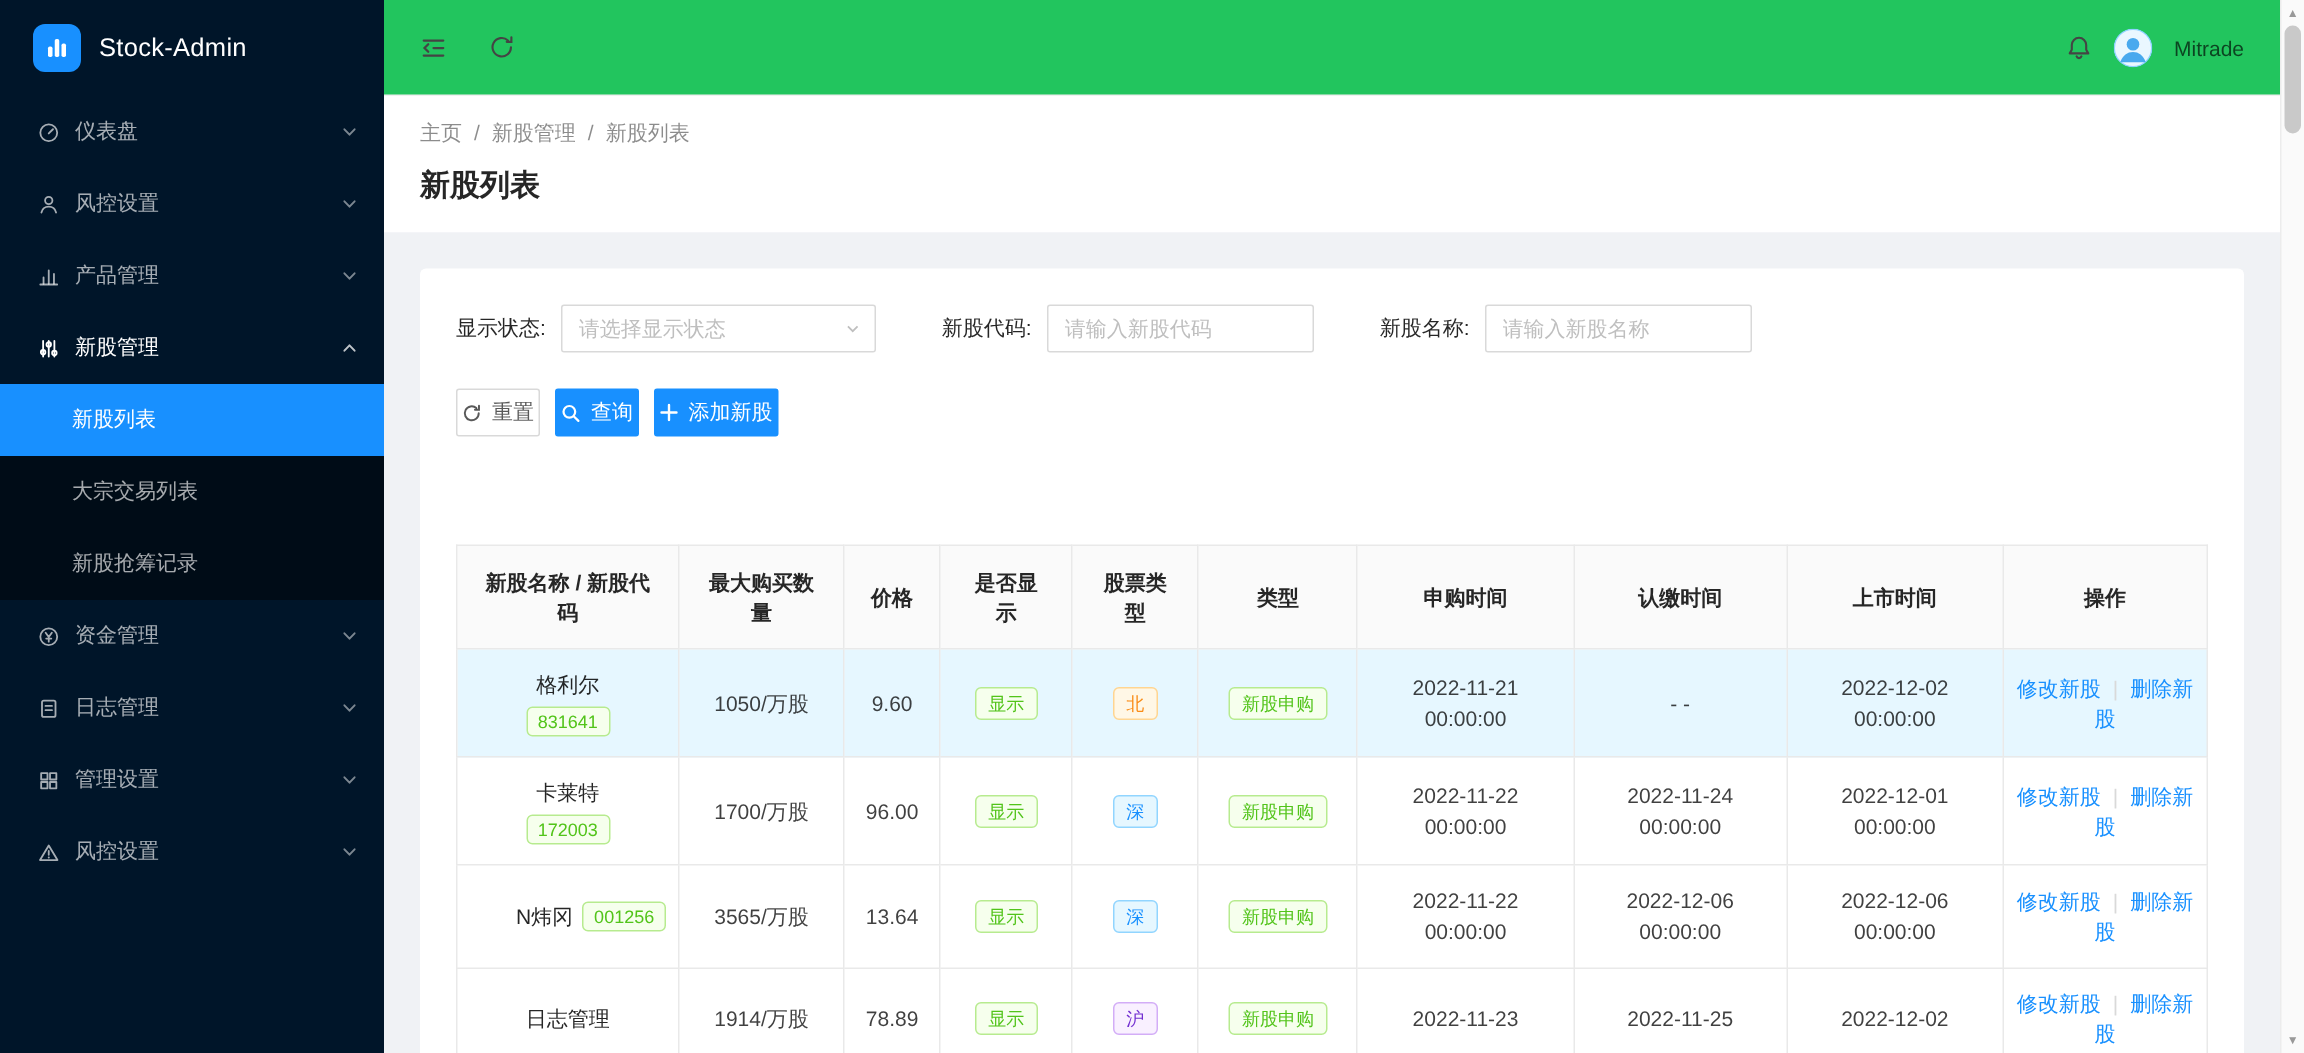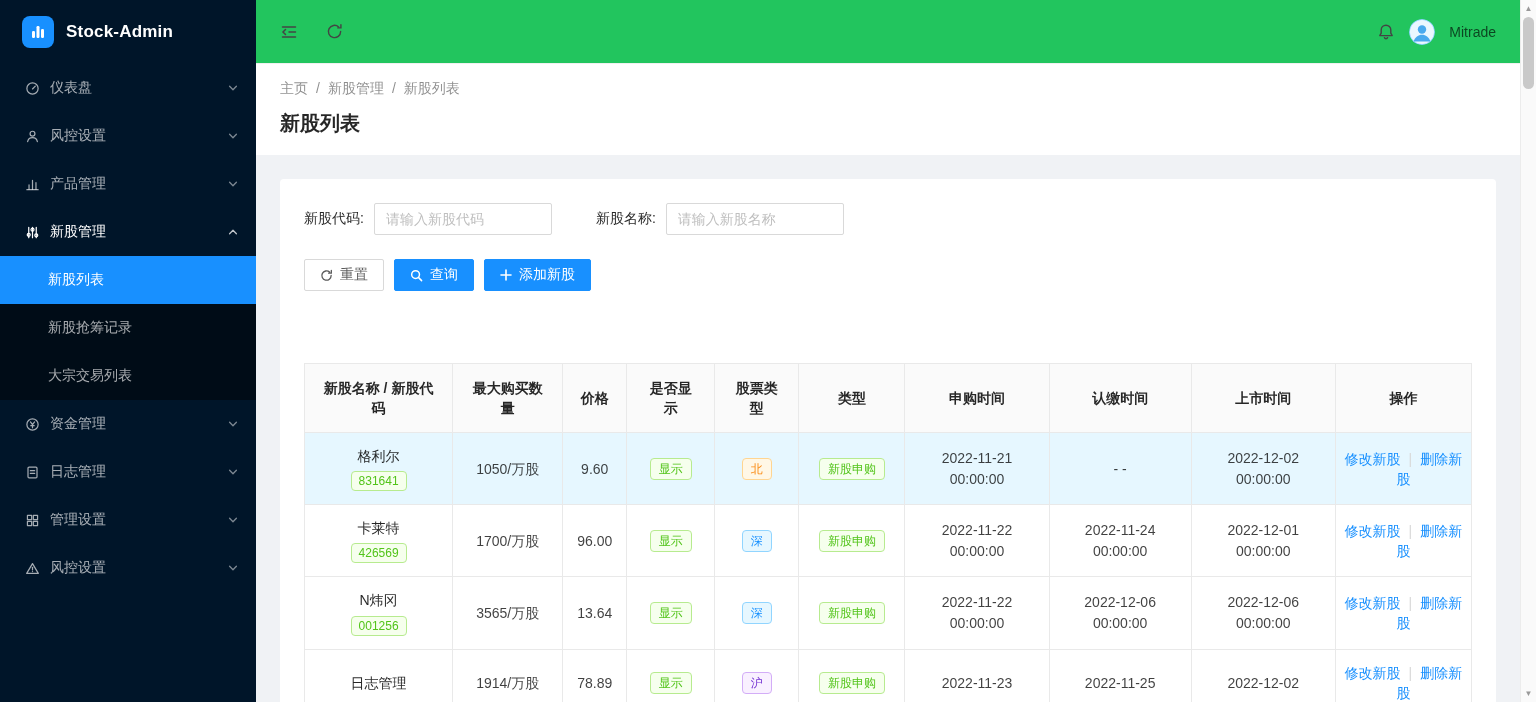--- a/index.html
+++ b/index.html
@@ -4,21 +4,21 @@
 <style>
   *{margin:0;padding:0;box-sizing:border-box}
   html,body{width:1536px;height:702px;overflow:hidden}
   body{font-family:"Liberation Sans","DejaVu Sans",sans-serif;font-size:14px;color:rgba(0,0,0,.85);background:#f0f2f5}
   .app{display:flex;width:1536px;height:702px}
 
   
   .sidebar{width:256px;min-width:256px;background:var(--sidebar-bg,#001529);color:rgba(255,255,255,.65);overflow:hidden}
   .logo-row{height:64px;display:flex;align-items:center;gap:12px;padding:0 22px;cursor:pointer}
   .logo-badge{width:32px;height:32px;min-width:32px;border-radius:8px;background:var(--accent,#1890ff);display:flex;align-items:center;justify-content:center}
-  .logo-title{color:#fff;font-size:17px;font-weight:700;letter-spacing:.2px;white-space:nowrap}
+  .logo-title{color:#fff;font-size:17px;font-weight:400;letter-spacing:.2px;white-space:nowrap}
   .menu-item{height:48px;display:flex;align-items:center;padding:0 18px 0 24px;cursor:pointer}
   .mi-icon{width:16px;height:16px;margin-right:10px;display:inline-flex;align-items:center;justify-content:center}
   .mi-label{flex:1}
   .mi-chev{display:inline-flex;opacity:.75}
   .mi-chev.up{transform:rotate(180deg)}
   .menu-item.trail{color:#fff}
   .submenu{background:var(--submenu-bg,#000c17)}
   .submenu-item{height:48px;display:flex;align-items:center;padding-left:48px;cursor:pointer}
   .submenu-item.active{background:var(--accent,#1890ff);color:#fff}
 
@@ -43,34 +43,34 @@
   .filter-group{display:flex;align-items:center;gap:10px}
   .filter-label{color:rgba(0,0,0,.85)}
   .control{height:32px;border:1px solid #d9d9d9;border-radius:2px;padding:0 11px;font-size:14px;font-family:inherit;color:rgba(0,0,0,.85);outline:none;background:#fff}
   .control::placeholder{color:#bfbfbf}
   .select-wrap{position:relative;display:inline-flex}
   .select-wrap .control{width:210px;padding-right:28px;cursor:pointer}
   .select-chev{position:absolute;right:10px;top:50%;transform:translateY(-50%);color:#bfbfbf;display:inline-flex;pointer-events:none}
   .text-input{width:178px}
 
   .button-row{display:flex;align-items:center;gap:10px;margin-top:24px}
-  .btn{height:32px;display:inline-flex;align-items:center;gap:7px;padding:0 15px;border-radius:2px;font-size:14px;font-family:inherit;cursor:pointer;border:1px solid transparent}
+  .btn{height:32px;display:inline-flex;align-items:center;gap:7px;padding:0 3px;border-radius:2px;font-size:14px;font-family:inherit;cursor:pointer;border:1px solid transparent}
   .btn-default{background:#fff;border-color:#d9d9d9;color:rgba(0,0,0,.65)}
   .btn-primary{background:var(--accent,#1890ff);border-color:var(--accent,#1890ff);color:#fff}
   .btn-icon{display:inline-flex}
 
   
   .table-wrap{margin-top:72px}
   table{width:100%;border-collapse:collapse;table-layout:fixed}
   th,td{border:1px solid #e9e9e9;text-align:center;vertical-align:middle;word-break:break-all}
   th{background:#fafafa;font-weight:600;color:rgba(0,0,0,.85);padding:14px 16px;line-height:20px}
   td{padding:13px 8px;line-height:20px;color:rgba(0,0,0,.75)}
   tr.highlight td{background:var(--row-highlight,#e6f7ff)}
   .name-wrap{display:flex;flex-direction:column;align-items:center;gap:5px}
-  .name-wrap.inline{flex-direction:column;justify-content:flex-end;gap:6px}
+  .name-wrap.inline{flex-direction:row;justify-content:flex-end;gap:6px}
   .stock-name{color:rgba(0,0,0,.85)}
   .code-badge{display:inline-block;font-size:12px;line-height:18px;padding:0 7px;border-radius:4px;background:#f6ffed;border:1px solid #b7eb8f;color:var(--tag-green,#52c41a)}
   .tag{display:inline-block;font-size:12px;line-height:18px;padding:1px 8px;border-radius:4px;border:1px solid}
   .tag-green{background:#f6ffed;border-color:#b7eb8f;color:var(--tag-green,#52c41a)}
   .tag-orange{background:#fff7e6;border-color:#ffd591;color:var(--tag-orange,#fa8c16)}
   .tag-blue{background:#e6f7ff;border-color:#91d5ff;color:var(--tag-blue,#1890ff)}
   .tag-purple{background:#f9f0ff;border-color:#d3adf7;color:var(--tag-purple,#722ed1)}
   .time-line{line-height:21px}
   .link{color:var(--accent,#1890ff);cursor:pointer;text-decoration:none}
   .link-divider{color:#d9d9d9;margin:0 8px}
@@ -150,22 +150,22 @@
           </span>
           <span class="mi-label">新股管理</span>
           <span class="mi-chev up">
             <svg width="10" height="10" viewBox="0 0 10 10" fill="none" stroke="currentColor" stroke-width="1.3" stroke-linecap="round" stroke-linejoin="round">
               <path d="M1.6 3.2L5 6.8L8.4 3.2"></path>
             </svg>
           </span>
         </div>
         <div class="submenu">
           <div class="submenu-item active">新股列表</div>
+          <div class="submenu-item">大宗交易列表</div>
           <div class="submenu-item">新股抢筹记录</div>
-          <div class="submenu-item">大宗交易列表</div>
         </div>
         <div class="menu-item">
           <span class="mi-icon">
             <svg width="15" height="15" viewBox="0 0 16 16" fill="none" stroke="currentColor" stroke-width="1.3" stroke-linecap="round" stroke-linejoin="round">
               <circle cx="8" cy="8" r="6"></circle>
               <path d="M5.8 5.2L8 8.2l2.2-3M8 8.2v3.3M6.2 9.3h3.6"></path>
             </svg>
           </span>
           <span class="mi-label">资金管理</span>
           <span class="mi-chev">
@@ -264,20 +264,31 @@
         <span>/</span>
         <span>新股列表</span>
       </div>
       <h1 class="page-title">新股列表</h1>
     </div>
 
     <div class="content">
       <div class="card">
 
         <div class="filter-row">
+          <div class="filter-group">
+            <span class="filter-label">显示状态:</span>
+            <span class="select-wrap">
+              <input class="control" readonly="" placeholder="请选择显示状态" style="">
+              <span class="select-chev">
+                <svg width="11" height="11" viewBox="0 0 12 12" fill="none" stroke="currentColor" stroke-width="1.3">
+                    <path d="M2.5 4.5L6 8l3.5-3.5"></path>
+                  </svg>
+              </span>
+            </span>
+          </div>
           <div class="filter-group">
             <span class="filter-label">新股代码:</span>
             <input class="control text-input" placeholder="请输入新股代码" style="">
           </div>
           <div class="filter-group">
             <span class="filter-label">新股名称:</span>
             <input class="control text-input" placeholder="请输入新股名称" style="">
           </div>
         </div>
 
@@ -359,21 +370,21 @@
                   <td>
                     <div class="time-line">2022-12-02</div>
                     <div class="time-line">00:00:00</div>
                   </td>
                   <td><a class="link">修改新股</a><span class="link-divider">|</span><a class="link">删除新股</a></td>
                 </tr>
                 <tr>
                   <td>
                     <div class="name-wrap">
                       <span class="stock-name">卡莱特</span>
-                      <span class="code-badge">426569</span>
+                      <span class="code-badge">172003</span>
                     </div>
                   </td>
                   <td>1700/万股</td>
                   <td>96.00</td>
                   <td><span class="tag tag-green">显示</span></td>
                   <td><span class="tag tag-blue">深</span></td>
                   <td><span class="tag tag-green">新股申购</span></td>
                   <td>
                     <div class="time-line">2022-11-22</div>
                     <div class="time-line">00:00:00</div>

